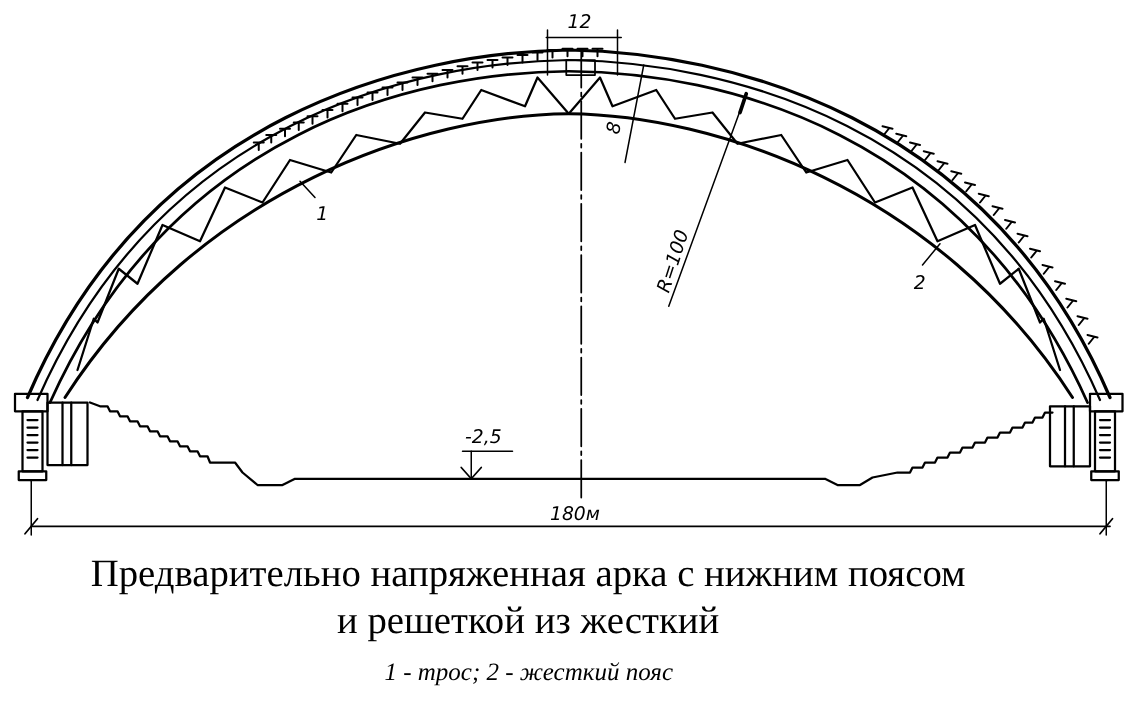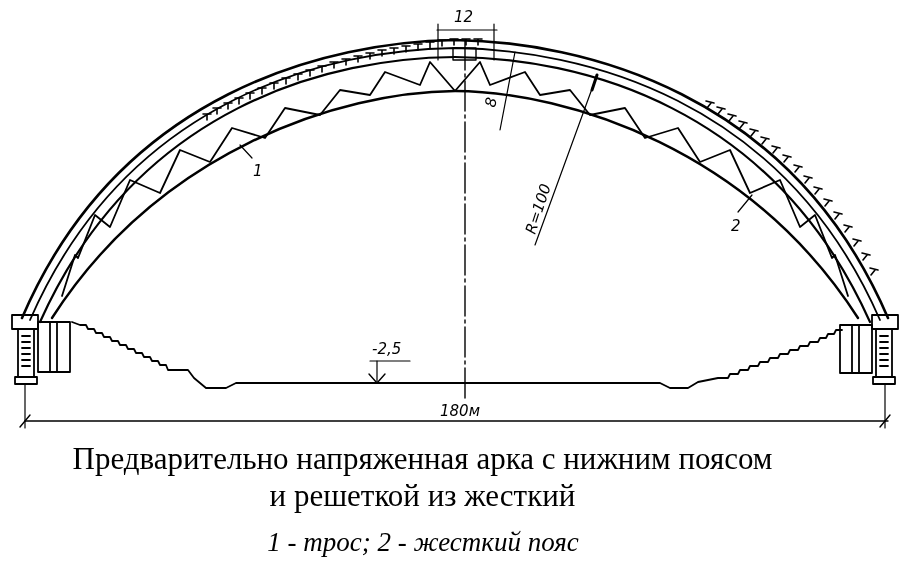--- a/index.html
+++ b/index.html
@@ -4,21 +4,21 @@
   <style>
     html, body { margin: 0; padding: 0; background: #ffffff; }
     body { width: 910px; height: 577px; position: relative; overflow: hidden; }
     #drawing { position: absolute; left: 0; top: 0; width: 910px; height: 430px; }
     .caption-title {
       position: absolute; left: 0; width: 845px; text-align: center;
       font-family: "Liberation Serif", serif; font-size: 31px; color: #000; line-height: 38px;
     }
     .caption-legend {
       position: absolute; left: 0; width: 846px; top: 527px; text-align: center;
-      font-family: "Liberation Serif", serif; font-style: italic; font-size: 27px; color: #000;
+      font-family: "Liberation Serif", serif; font-style: italic; font-size: 20px; color: #000;
     }
     .dim-text { font-family: "DejaVu Sans", sans-serif; font-style: italic; font-size: 15px; fill: #000; }
   </style>
 </head>
 <body>
 
 <svg id="drawing" viewBox="0 0 910 430" xmlns="http://www.w3.org/2000/svg">
   <g fill="none" stroke="#000" stroke-linecap="round" stroke-linejoin="round">
 
     <path d="M22,318 C120,90 330,42 455,40 C580,42 790,90 888,318" stroke-width="2.6"></path>

